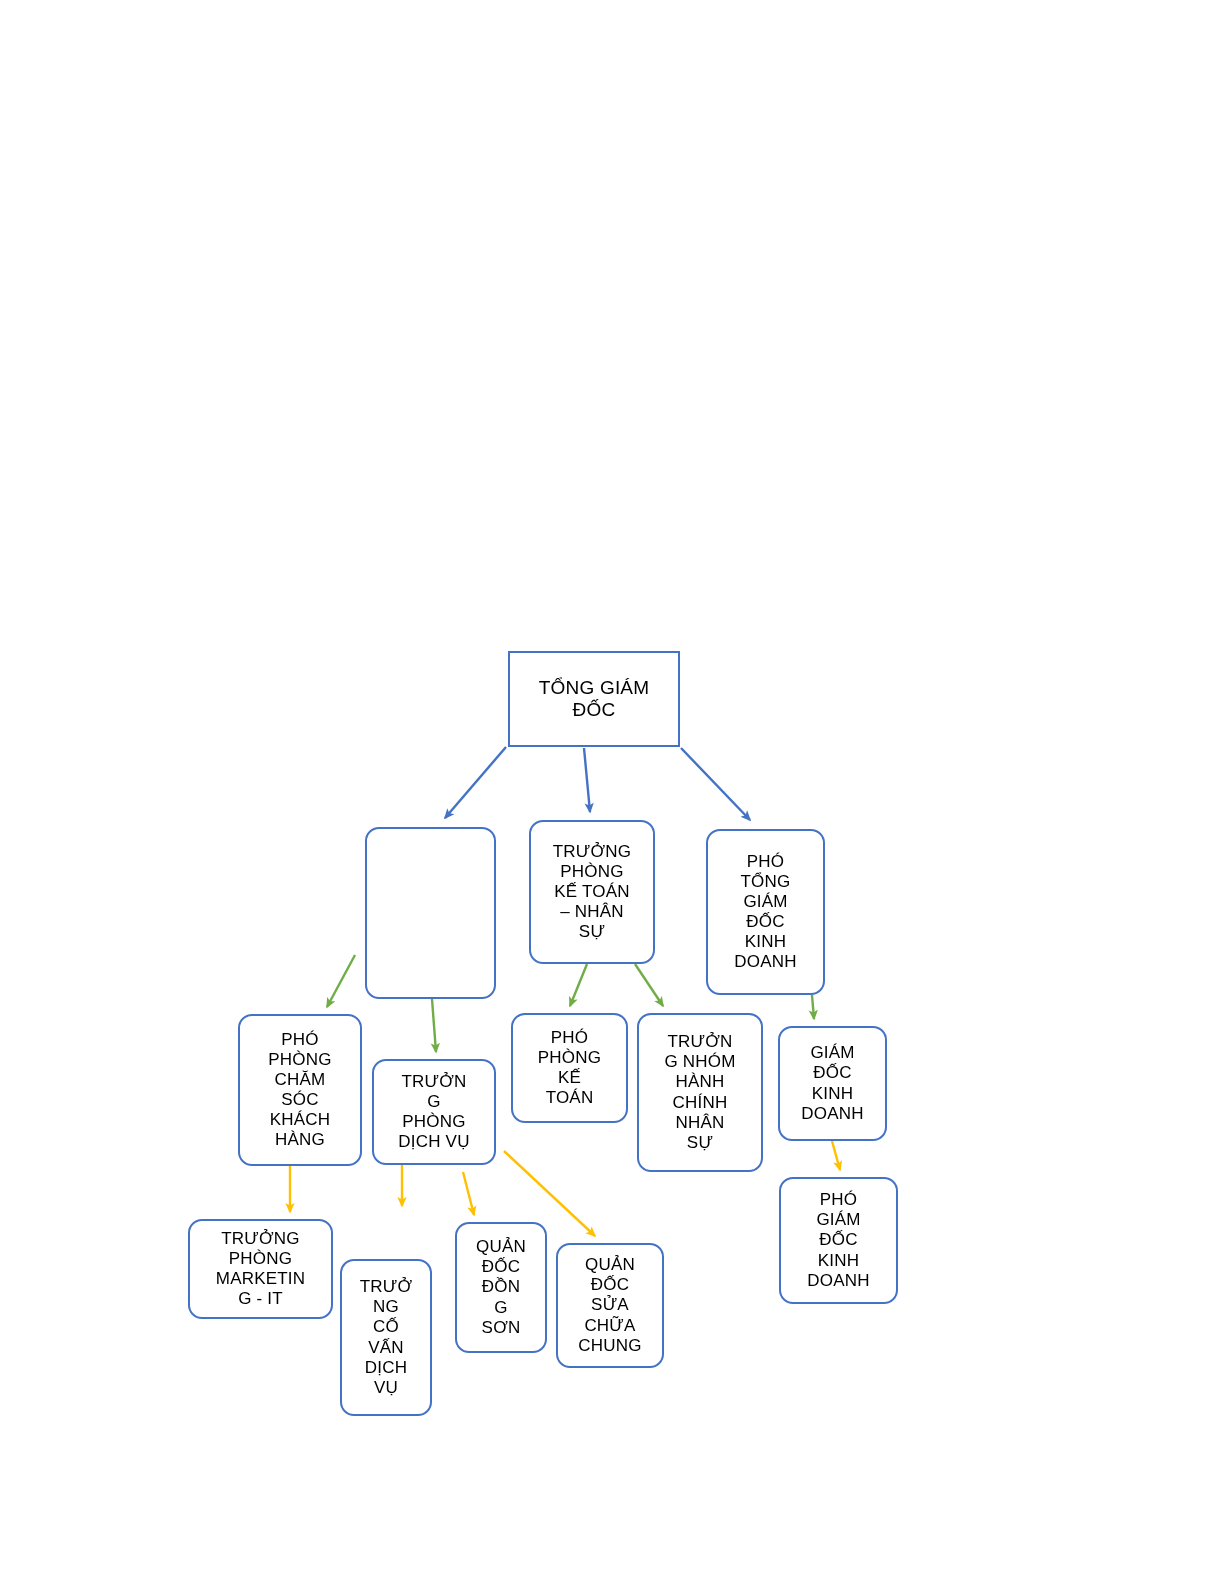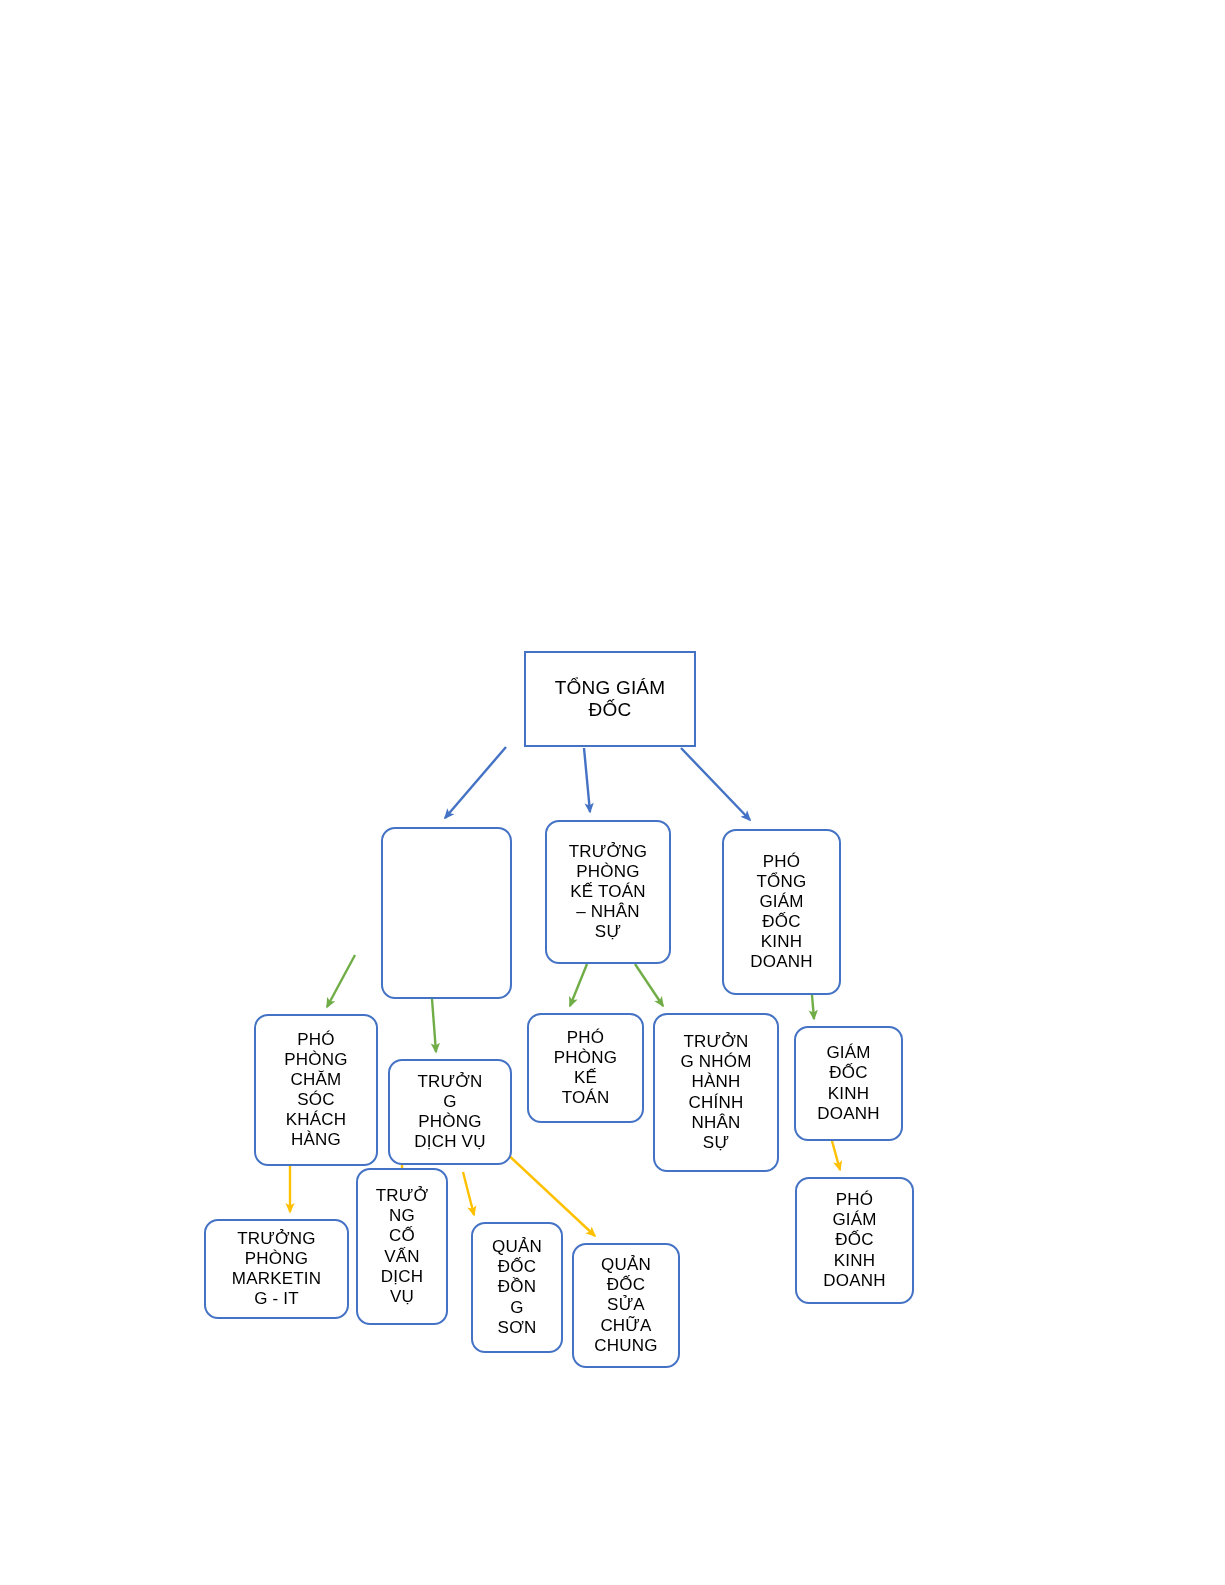--- a/index.html
+++ b/index.html
@@ -28,21 +28,20 @@
     background: #ffffff;
     color: #000000;
     display: flex;
     align-items: center;
     justify-content: center;
     text-align: center;
     line-height: 1.18;
     letter-spacing: 0.2px;
     white-space: pre-line;
     z-index: 5;
-    margin-left: 16px;
   }
   .node.rounded { border-radius: 14px; }
   .node.sharp   { border-radius: 0; }
 
   .svg-layer {
     position: absolute;
     left: 0; top: 0;
     width: 1225px;
     height: 1585px;
     z-index: 2;
@@ -114,21 +113,21 @@
 NHÂN
 SỰ</span></div>
     <div class="node rounded" style="left: 778px; top: 1026px; width: 109px; height: 115px; font-size: 17px; border-color: rgb(68, 114, 196); color: rgb(0, 0, 0);"><span>GIÁM
 ĐỐC
 KINH
 DOANH</span></div>
     <div class="node rounded" style="left: 188px; top: 1219px; width: 145px; height: 100px; font-size: 17px; border-color: rgb(68, 114, 196); color: rgb(0, 0, 0);"><span>TRƯỞNG
 PHÒNG
 MARKETIN
 G - IT</span></div>
-    <div class="node rounded" style="left: 340px; top: 1168px; width: 92px; height: 157px; font-size: 17px; border-color: rgb(68, 114, 196); color: rgb(0, 0, 0);"><span>TRƯỞ
+    <div class="node rounded" style="left: 340px; top: 1259px; width: 92px; height: 157px; font-size: 17px; border-color: rgb(68, 114, 196); color: rgb(0, 0, 0);"><span>TRƯỞ
 NG
 CỐ
 VẤN
 DỊCH
 VỤ</span></div>
     <div class="node rounded" style="left: 455px; top: 1222px; width: 92px; height: 131px; font-size: 17px; border-color: rgb(68, 114, 196); color: rgb(0, 0, 0);"><span>QUẢN
 ĐỐC
 ĐỒN
 G
 SƠN</span></div>

